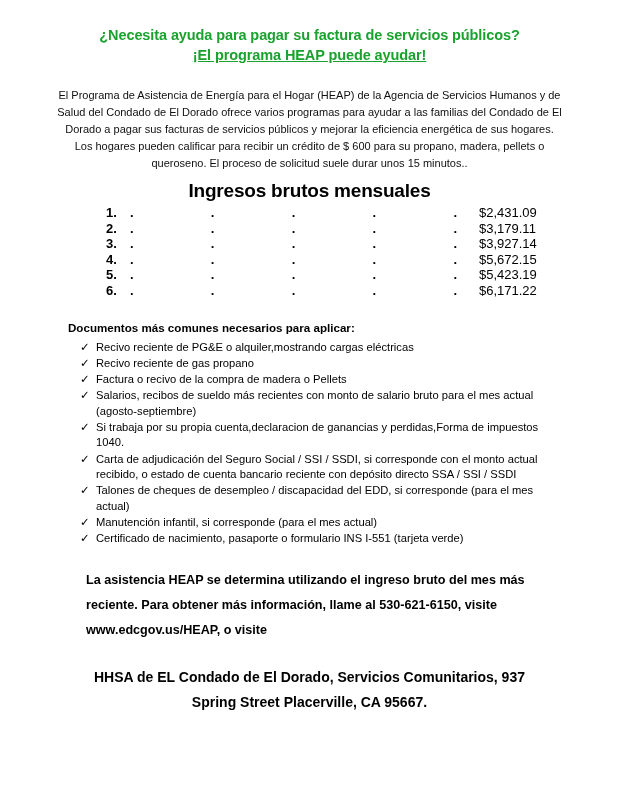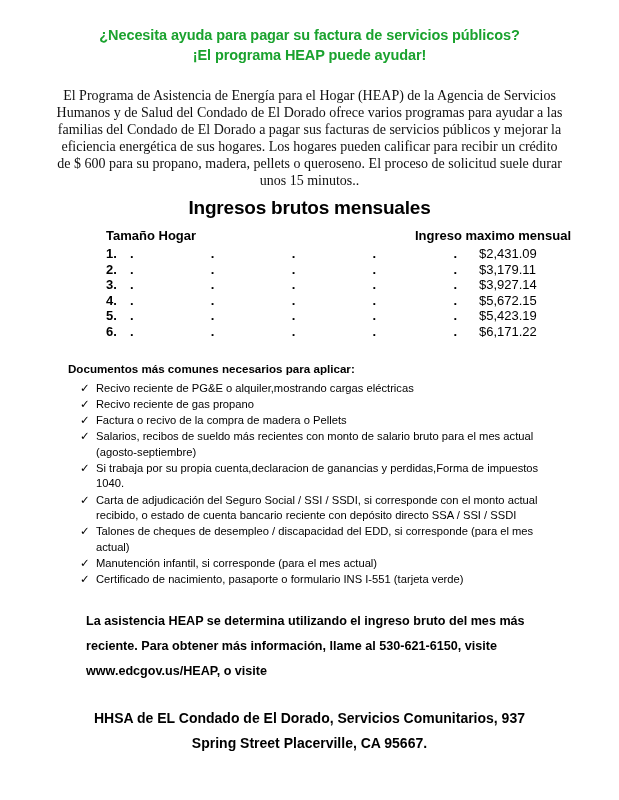--- a/index.html
+++ b/index.html
@@ -27,30 +27,30 @@
     text-align: center;
     color: #1aa22e;
     font-weight: bold;
     font-size: 14.5px;
     line-height: 19px;
     letter-spacing: -0.1px;
     margin: 8px 18px 0 18px;
   }
   .header .line2 {
     margin-top: 1px;
+    text-decoration: underline;
   }
 
   
   .intro {
     margin: 22px 22px 0 22px;
-    font-size: 14px;
+    font-size: 11px;
     line-height: 17px;
     text-align: center;
     color: #101010;
-    font-family: Liberation Serif, serif;
   }
 
   
   .income-title {
     text-align: center;
     font-size: 19px;
     font-weight: bold;
     margin-top: 8px;
     letter-spacing: -0.2px;
   }
@@ -145,24 +145,20 @@
 
   <div class="header" style="color: rgb(26, 162, 46);">
     <div class="line1">¿Necesita ayuda para pagar su factura de servicios públicos?</div>
     <div class="line2">¡El programa HEAP puede ayudar!</div>
   </div>
 
   <div class="intro">El Programa de Asistencia de Energía para el Hogar (HEAP) de la Agencia de Servicios Humanos y de Salud del Condado de El Dorado ofrece varios programas para ayudar a las familias del Condado de El Dorado a pagar sus facturas de servicios públicos y mejorar la eficiencia energética de sus hogares. Los hogares pueden calificar para recibir un crédito de $ 600 para su propano, madera, pellets o queroseno. El proceso de solicitud suele durar unos 15 minutos..</div>
 
   <div class="income-title">Ingresos brutos mensuales</div>
 
-  <div class="income-head">
-    <div>Tamaño Hogar</div>
-    <div>Ingreso maximo mensual</div>
-  </div>
 
   <div class="income-rows">
     <div class="income-row">
       <div class="size">1.</div>
       <div class="dots">
           <span>.</span>
           <span>.</span>
           <span>.</span>
           <span>.</span>
           <span>.</span>

